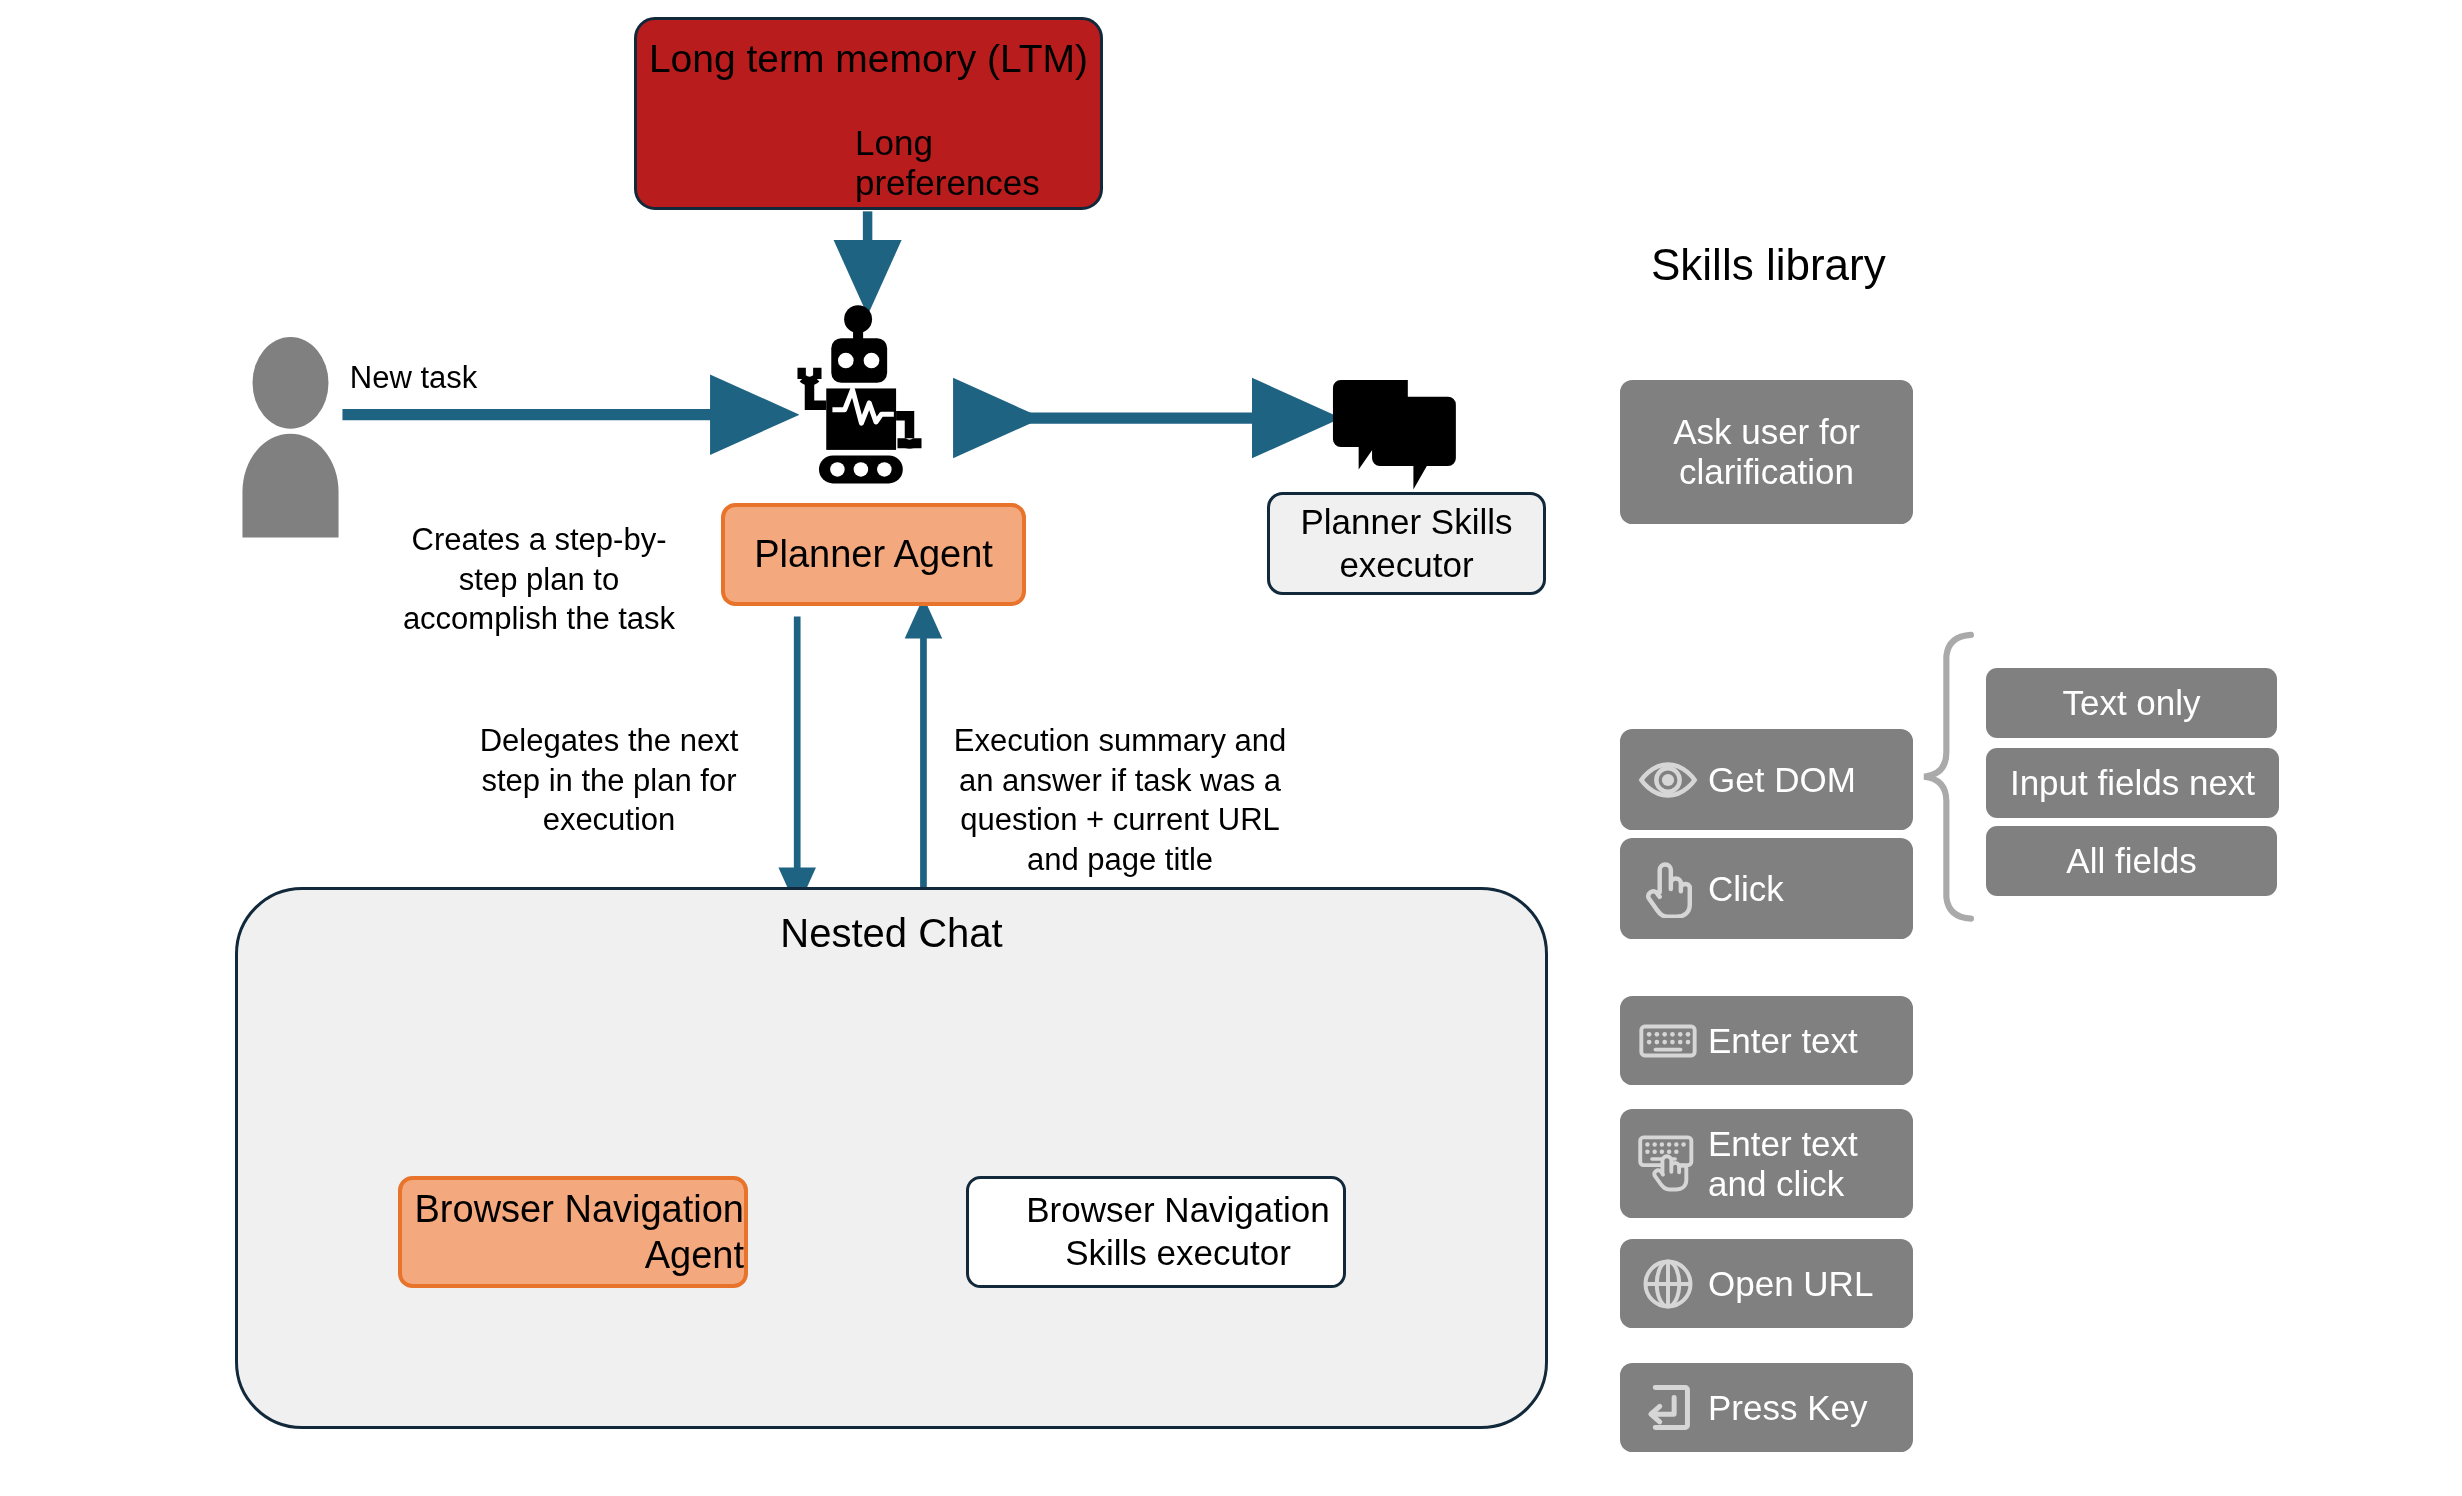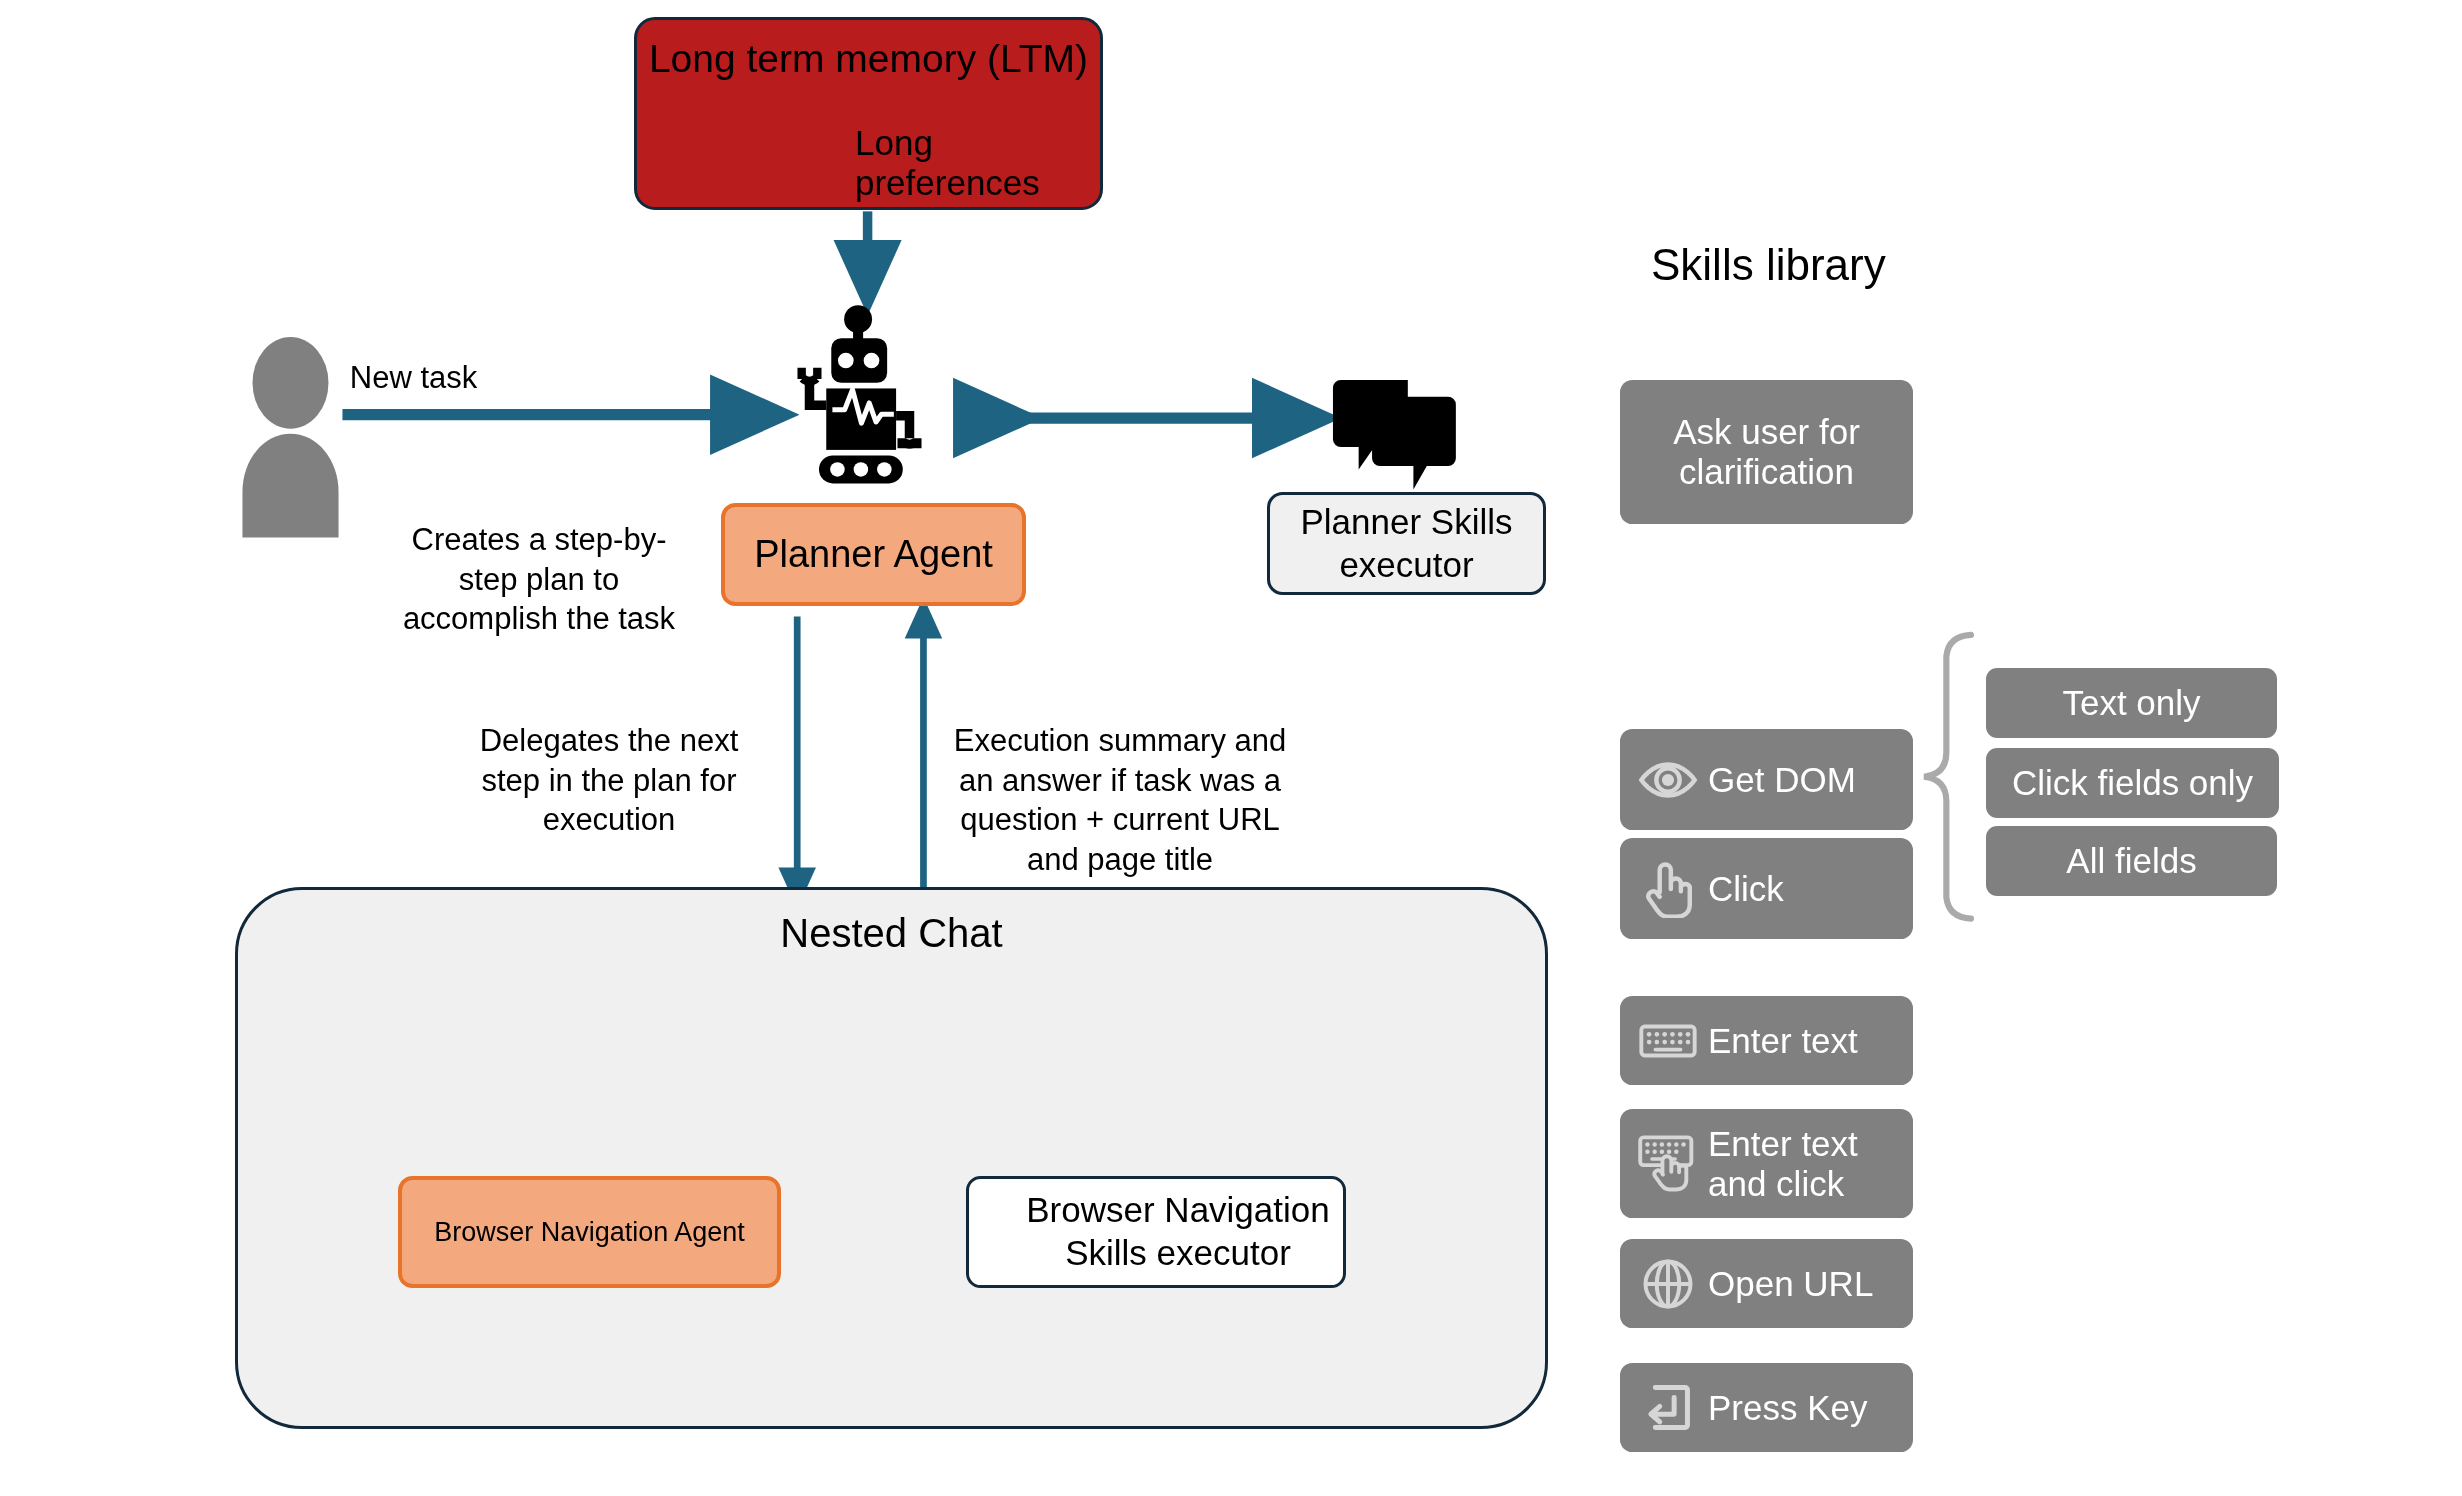--- a/index.html
+++ b/index.html
@@ -209,21 +209,21 @@
   <div class="annot annot-left" style="left:391px;top:520px;width:296px;">Creates a step-by-step plan to accomplish the task</div>
 
   <div class="box box-gray-panel" style="left:1267px;top:492px;width:279px;height:103px;">Planner Skills executor</div>
 
   <div class="annot" style="left:447px;top:721px;width:324px;">Delegates the next step in the plan for execution</div>
   <div class="annot" style="left:944px;top:721px;width:352px;">Execution summary and an answer if task was a question + current URL and page title</div>
 
   <div class="nested-chat" style="left:235px;top:887px;width:1313px;height:542px;"></div>
   <div class="nested-title" style="left:235px;top:911px;width:1313px;">Nested Chat</div>
 
-  <div class="box box-orange" style="left:398px;top:1176px;width:383px;height:112px;font-size:27px;text-align:right;">Browser Navigation Agent</div>
+  <div class="box box-orange" style="left:398px;top:1176px;width:350px;height:112px;font-size:38px;text-align:right;">Browser Navigation Agent</div>
 
   <div class="box box-white" style="left:966px;top:1176px;width:380px;height:112px;padding-left:44px;">Browser Navigation Skills executor</div>
 
   <div class="skills-title" style="left:1651px;top:240px;">Skills library</div>
 
   <div class="skill-btn center" style="left:1620px;top:380px;width:293px;height:144px;">
     <span class="lbl">Ask user for clarification</span>
   </div>
 
   <div class="skill-btn" style="left:1620px;top:729px;width:293px;height:101px;">
@@ -315,17 +315,17 @@
       <svg width="51" height="51" viewBox="0 0 92 92" aria-hidden="true">
         <path d="M24 10 H78 a4 4 0 0 1 4 4 V78 a4 4 0 0 1 -4 4 H24" fill="none" stroke="#D6D6D6" stroke-width="9" stroke-linecap="round"></path>
         <path d="M58 28 V58 H18" fill="none" stroke="#D6D6D6" stroke-width="9" stroke-linejoin="round" stroke-linecap="round"></path>
         <path d="M32 44 L16 58 L32 72" fill="none" stroke="#D6D6D6" stroke-width="9" stroke-linejoin="round" stroke-linecap="round"></path>
       </svg>
     </span>
     <span class="lbl">Press Key</span>
   </div>
 
   <div class="sub-btn" style="left:1986px;top:668px;width:291px;height:70px;">Text only</div>
-  <div class="sub-btn" style="left:1986px;top:748px;width:293px;height:70px;">Click fields only</div>
+  <div class="sub-btn" style="left:1986px;top:748px;width:293px;height:70px;">Input fields next</div>
   <div class="sub-btn" style="left:1986px;top:826px;width:291px;height:70px;">All fields</div>
 
 </div>
 
 
 </body></html>

